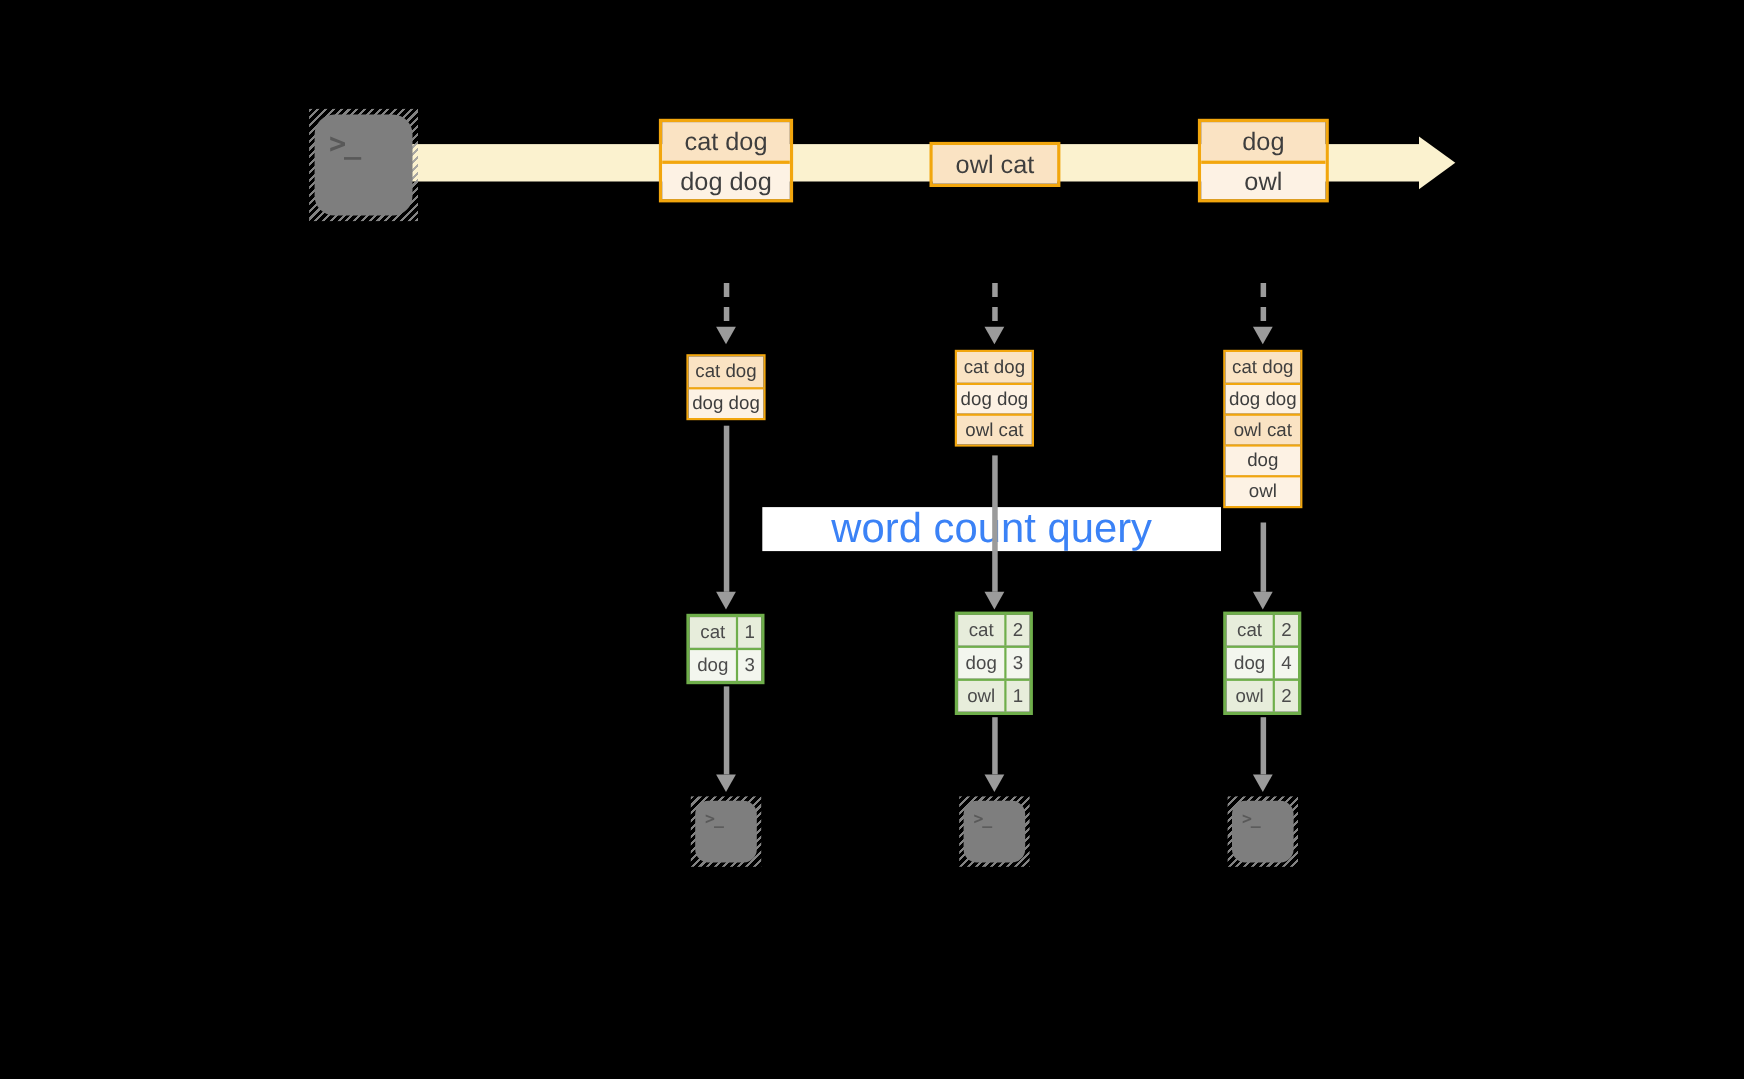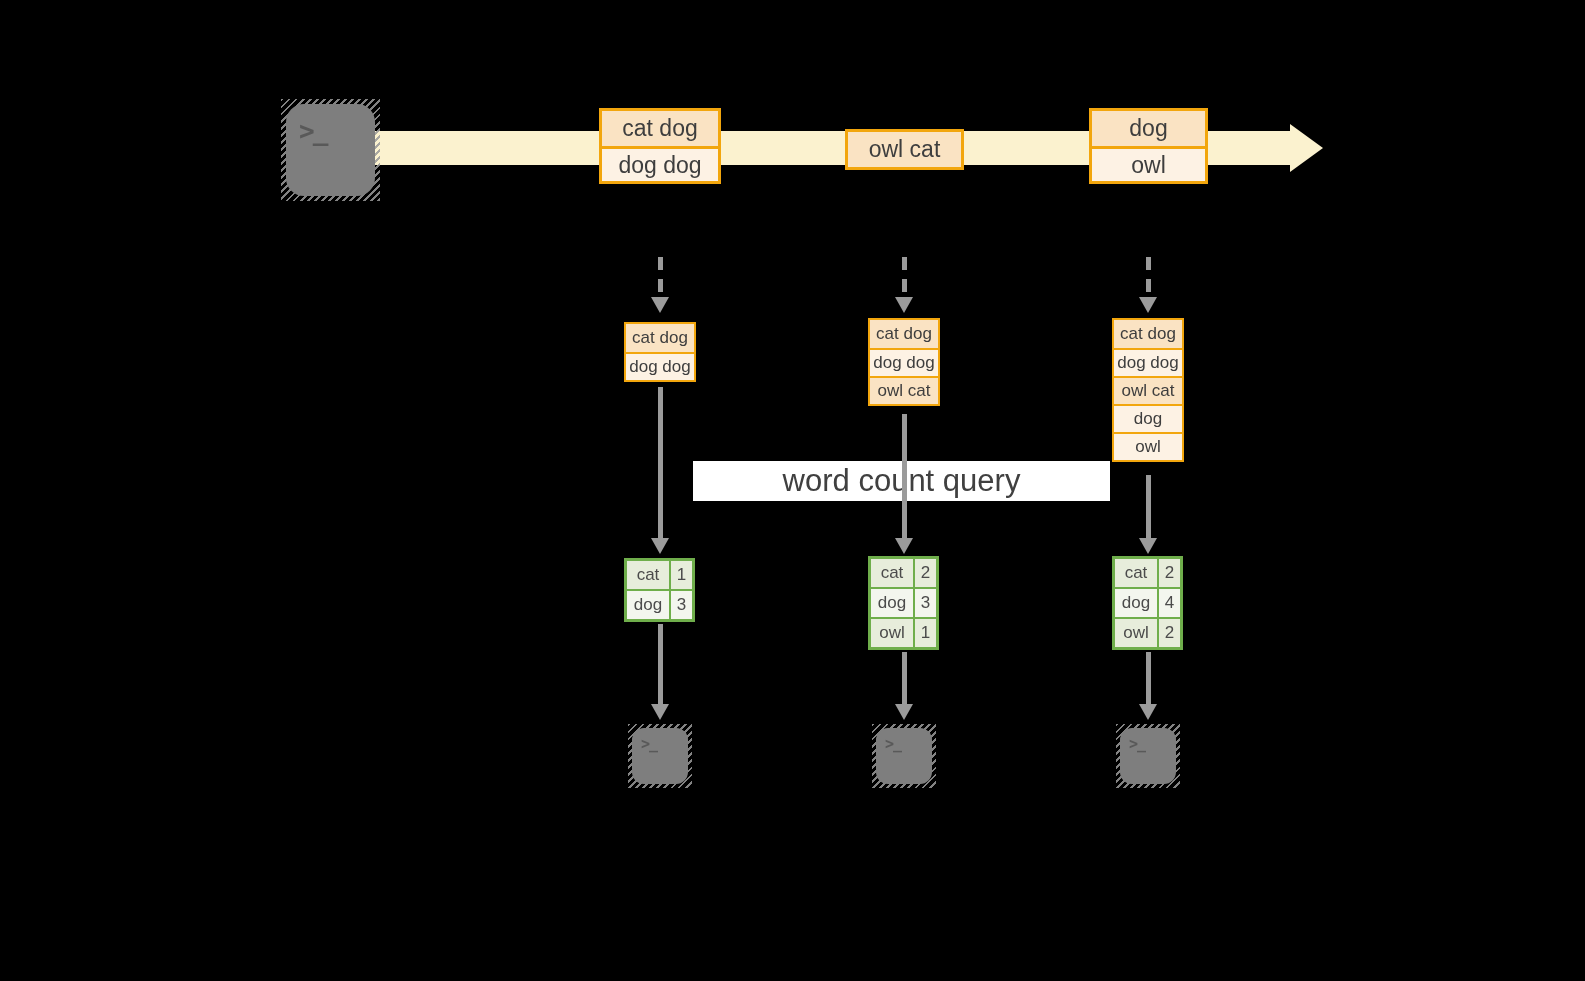--- a/index.html
+++ b/index.html
@@ -61,21 +61,21 @@
     display: flex; align-items: center; justify-content: center;
     font-size: 17px; color: #4b4b4b;
   }
 
   
   .query-band {
     position: absolute; left: 693px; top: 461px; width: 417px; height: 40px;
     background: var(--queryBandBg); z-index: 1;
     display: flex; align-items: center; justify-content: center;
   }
-  .query-band span { font-size: 31px; color: #404040; white-space: nowrap; }
+  .query-band span { font-size: 38px; color: #3b82f6; white-space: nowrap; }
 
   
   .varrow { position: absolute; width: 5px; background: var(--arrow); z-index: 2; }
   .varrow.dashed {
     background: repeating-linear-gradient(to bottom, var(--arrow) 0 13px, transparent 13px 22px);
   }
   .vhead {
     position: absolute; width: 0; height: 0; z-index: 2;
     border-left: 9px solid transparent; border-right: 9px solid transparent;
     border-top: 16px solid var(--arrow);

